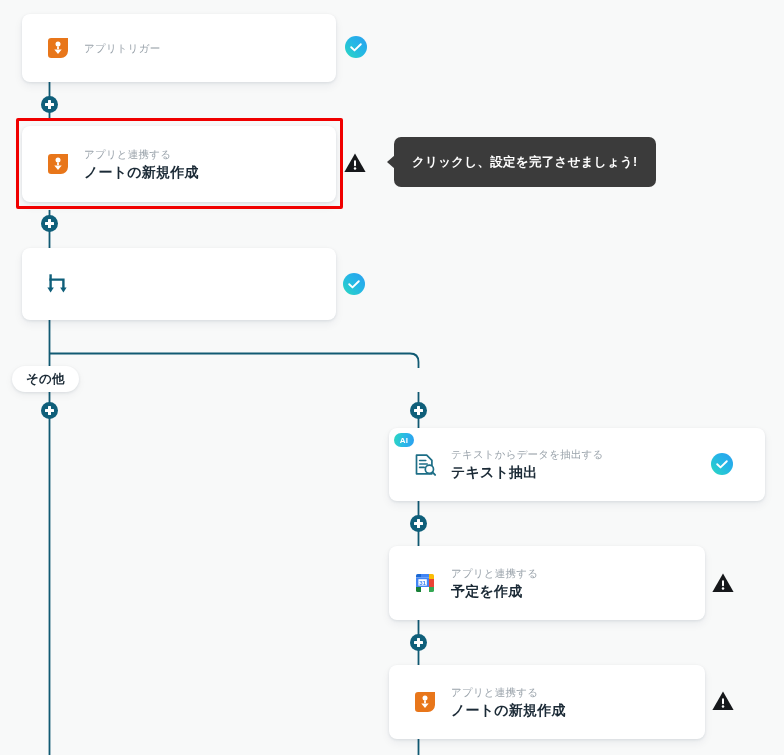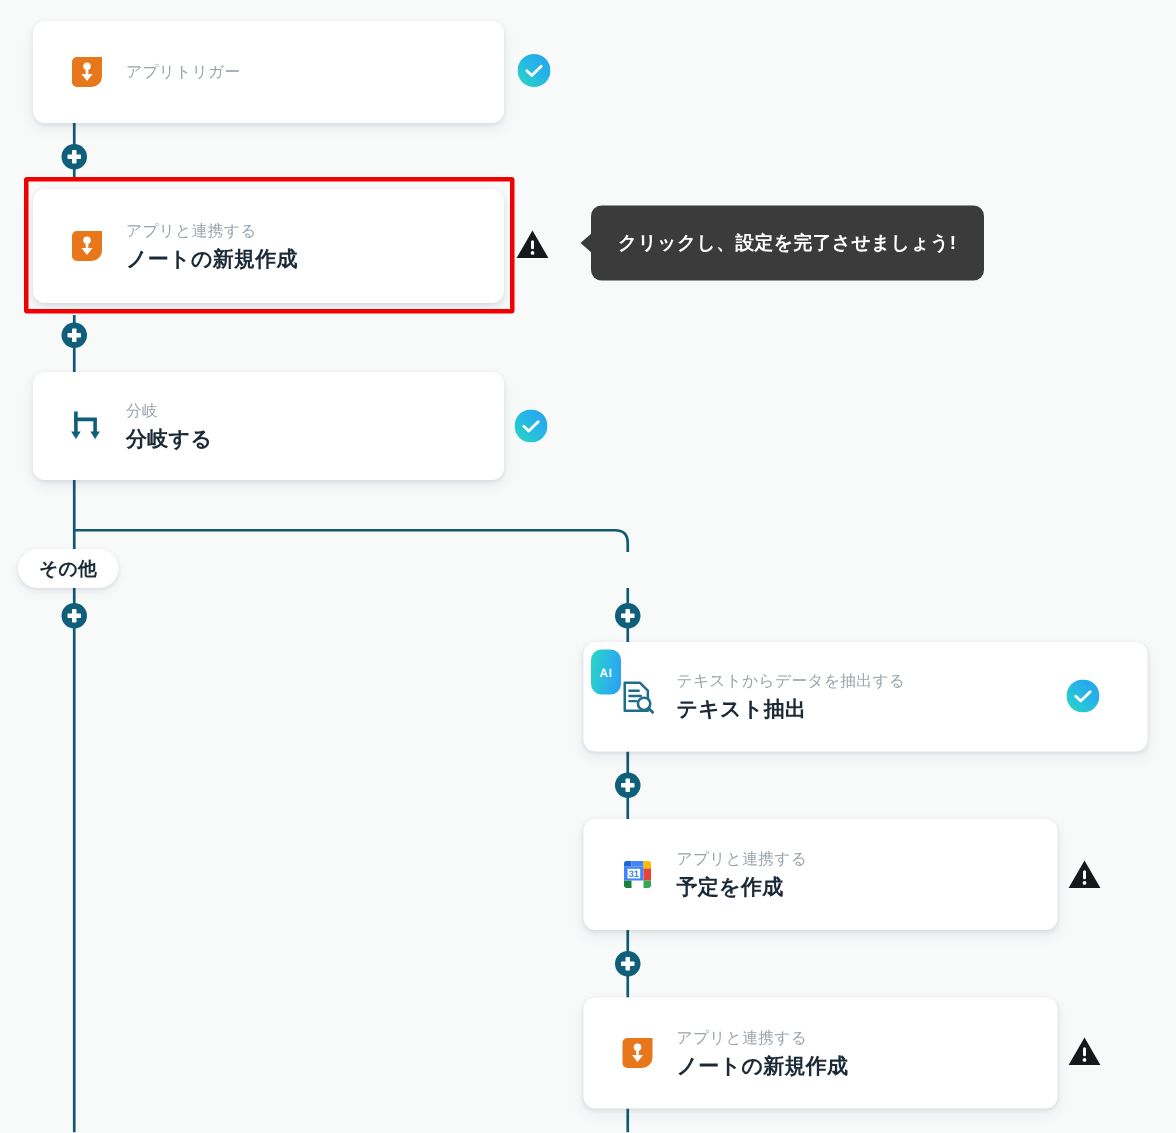--- a/index.html
+++ b/index.html
@@ -168,21 +168,21 @@
     transform: translateY(-50%);
     border-top: 7px solid transparent;
     border-bottom: 7px solid transparent;
     border-right: 8px solid #3b3b3b;
   }
 
   
   .ai-badge {
     position: absolute;
     width: 20px;
-    height: 30px;
+    height: 14px;
     border-radius: 7px;
     background: linear-gradient(100deg, #2ad9c0 0%, #2bb6e8 55%, #2a9ff0 100%);
     color: #ffffff;
     font-size: 8px;
     font-weight: 700;
     letter-spacing: .3px;
     display: flex;
     align-items: center;
     justify-content: center;
     z-index: 5;
@@ -287,24 +287,20 @@
     <div class="node-icon-wrap">
       <svg width="26" height="26" viewBox="0 0 26 26" xmlns="http://www.w3.org/2000/svg" aria-hidden="true">
         <g fill="none" stroke="#0f5f7a" stroke-width="2.4" stroke-linecap="square">
           <path d="M5.6 4.5v13.2"></path>
           <path d="M5.6 8.6h12.8v9.1"></path>
         </g>
         <path d="M2.4 16.6h6.4L5.6 21.6z" fill="#0f5f7a"></path>
         <path d="M15.2 16.6h6.4l-3.2 5z" fill="#0f5f7a"></path>
       </svg>
     </div>
-    <div class="node-texts">
-      <div class="node-kicker">分岐</div>
-      <div class="node-title">分岐する</div>
-    </div>
   </div>
   <div class="status" style="left:343px; top:273px;">
     <svg width="22" height="22" viewBox="0 0 22 22" xmlns="http://www.w3.org/2000/svg" aria-hidden="true">
       <defs>
         <linearGradient id="gok2" x1="0" y1="1" x2="1" y2="0">
           <stop offset="0%" stop-color="#2ad9c0"></stop>
             <stop offset="55%" stop-color="#25b6e6"></stop>
             <stop offset="100%" stop-color="#2a9ff0"></stop>
         </linearGradient>
       </defs>

